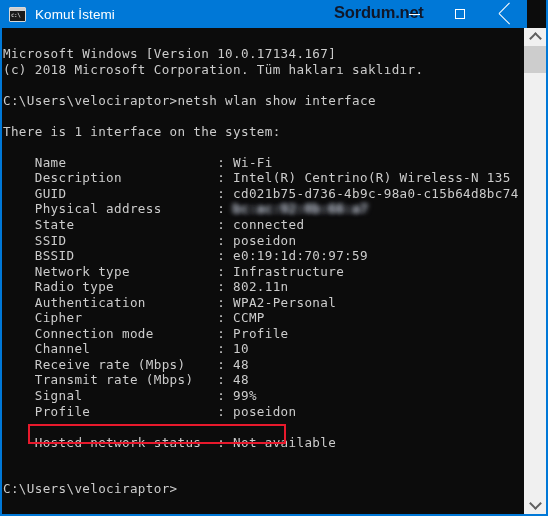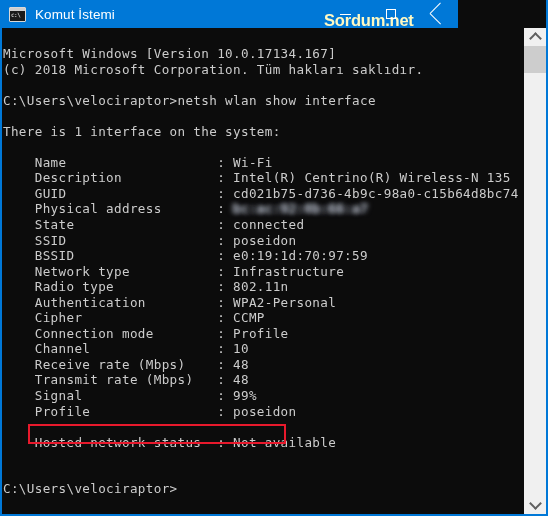--- a/index.html
+++ b/index.html
@@ -23,21 +23,21 @@
     border: 2px solid #0078d7;
     border-top: none;
     overflow: hidden;
   }
 
   
   .titlebar {
     position: absolute;
     top: 0;
     left: -2px;
-    width: 458px;
+    width: 527px;
     height: 28px;
     background: #0078d7;
     display: flex;
     align-items: center;
     box-sizing: border-box;
   }
   .app-icon {
     width: 17px;
     height: 15px;
     margin-left: 9px;
@@ -69,29 +69,28 @@
   }
   .title-text {
     font-family: "Liberation Sans", sans-serif;
     font-size: 13.5px;
     color: #ffffff;
     letter-spacing: 0.1px;
     white-space: nowrap;
   }
   .watermark {
     position: absolute;
-    left: 324px;
+    left: 334px;
     top: 3px;
     font-family: "Liberation Sans", sans-serif;
     font-size: 16.5px;
     font-weight: bold;
-    color: #fef9c3;
+    color: #0f172a;
     letter-spacing: -0.2px;
     white-space: nowrap;
-    margin-top: 8px;
   }
   .win-controls {
     position: absolute;
     right: 0;
     top: 0;
     height: 28px;
     display: flex;
   }
   .win-btn {
     width: 45px;

